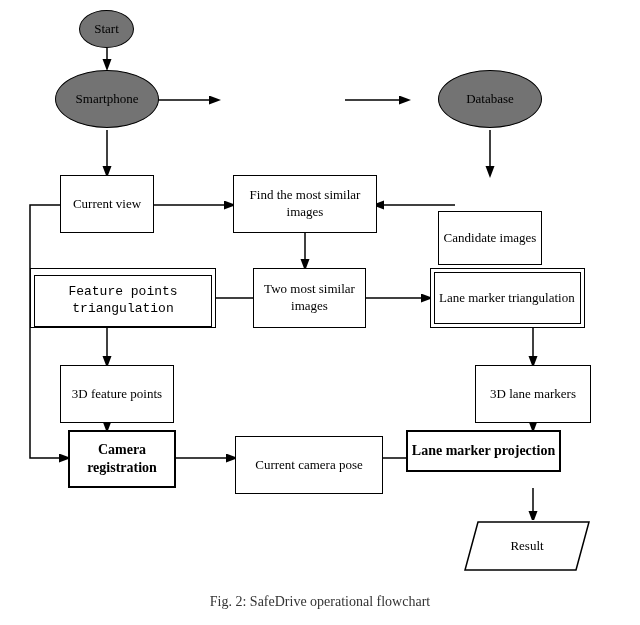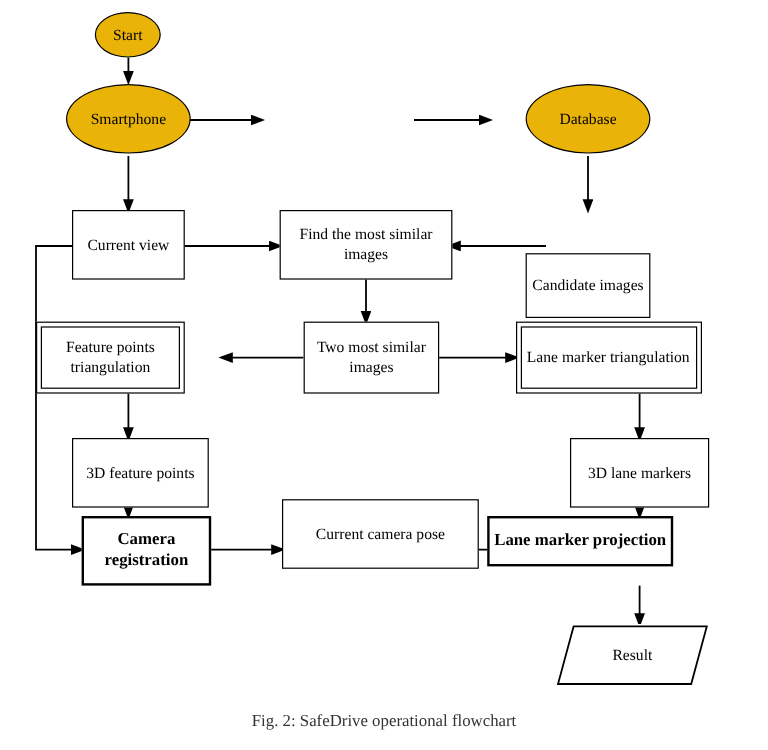--- a/index.html
+++ b/index.html
@@ -31,21 +31,21 @@
     }
     .rect-bold {
       border: 2.5px solid #000;
       background: #fff;
       font-weight: bold;
       font-size: 14px;
     }
     .ellipse {
       border: 1.5px solid #000;
       border-radius: 50%;
-      background: #eab308;
+      background: #737373;
     }
     .parallelogram {
       background: #fff;
       border: none;
     }
     
     #arrows {
       position: absolute;
       top: 0;
       left: 0;
@@ -127,21 +127,21 @@
   </div>
 
   <div class="node rect" style="left:233px; top:175px; width:144px; height:58px;">
     <span>Find the most similar images</span>
   </div>
 
   <div class="node rect" style="left:438px; top:175px; width:104px; height:54px;margin-top:36px;">
     <span>Candidate images</span>
   </div>
 
-  <div class="node" style="left:30px; top:268px; width:124px; height:60px; border: 1.5px solid #000; background:#fff; display:flex; align-items:center; justify-content:center; text-align:center; font-size:13px;">
+  <div class="node" style="left:30px; top:268px; width:186px; height:60px; border: 1.5px solid #000; background:#fff; display:flex; align-items:flex-end; justify-content:center; text-align:center; font-size:13px;font-family:Liberation Mono, monospace;">
     <div style="border:1.5px solid #000; width:calc(100% - 6px); height:calc(100% - 6px); display:flex; align-items:center; justify-content:center; padding:4px;">
       <span>Feature points triangulation</span>
     </div>
   </div>
 
   <div class="node rect" style="left:253px; top:268px; width:113px; height:60px;">
     <span>Two most similar images</span>
   </div>
 
   <div class="node" style="left:430px; top:268px; width:155px; height:60px; border: 1.5px solid #000; background:#fff; display:flex; align-items:center; justify-content:center; text-align:center; font-size:13px;">
@@ -155,21 +155,21 @@
   </div>
 
   <div class="node rect" style="left:475px; top:365px; width:116px; height:58px;">
     <span>3D lane markers</span>
   </div>
 
   <div class="node rect-bold" style="left:68px; top:430px; width:108px; height:58px;justify-content:flex-end;">
     <span>Camera registration</span>
   </div>
 
-  <div class="node rect" style="left:235px; top:416px; width:164px; height:58px;">
+  <div class="node rect" style="left:235px; top:436px; width:148px; height:58px;">
     <span>Current camera pose</span>
   </div>
 
   <div class="node rect-bold" style="left:406px; top:430px; width:155px; height:42px;">
     <span>Lane marker projection</span>
   </div>
 
   <div class="node parallelogram" style="left:463px; top:520px; width:128px; height:52px;">
     <svg width="128" height="52" style="position:absolute;top:0;left:0;">
       <polygon points="15,2 126,2 113,50 2,50" fill="white" stroke="black" stroke-width="1.5"></polygon>

